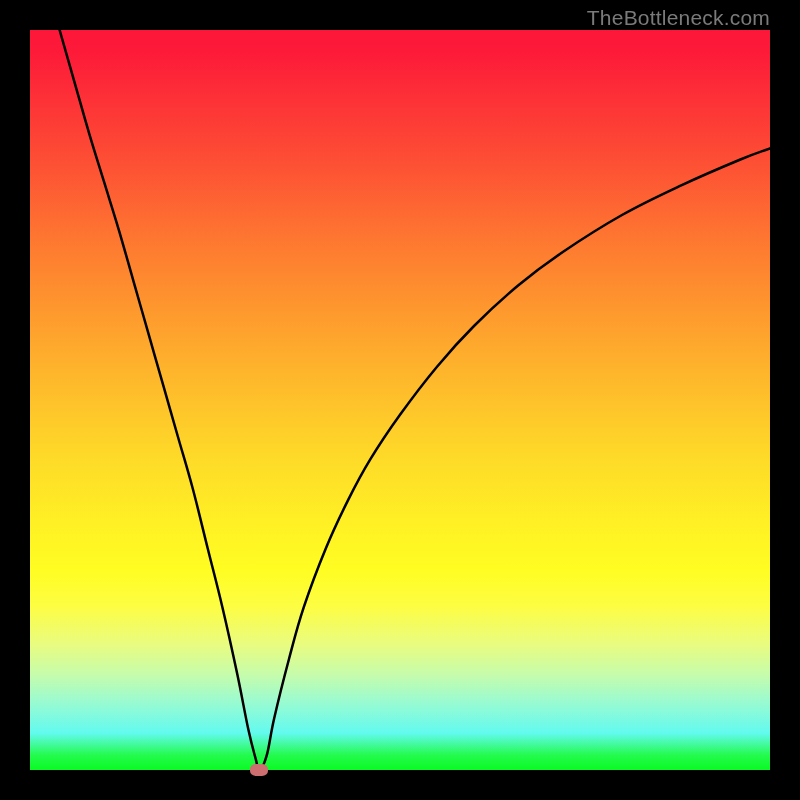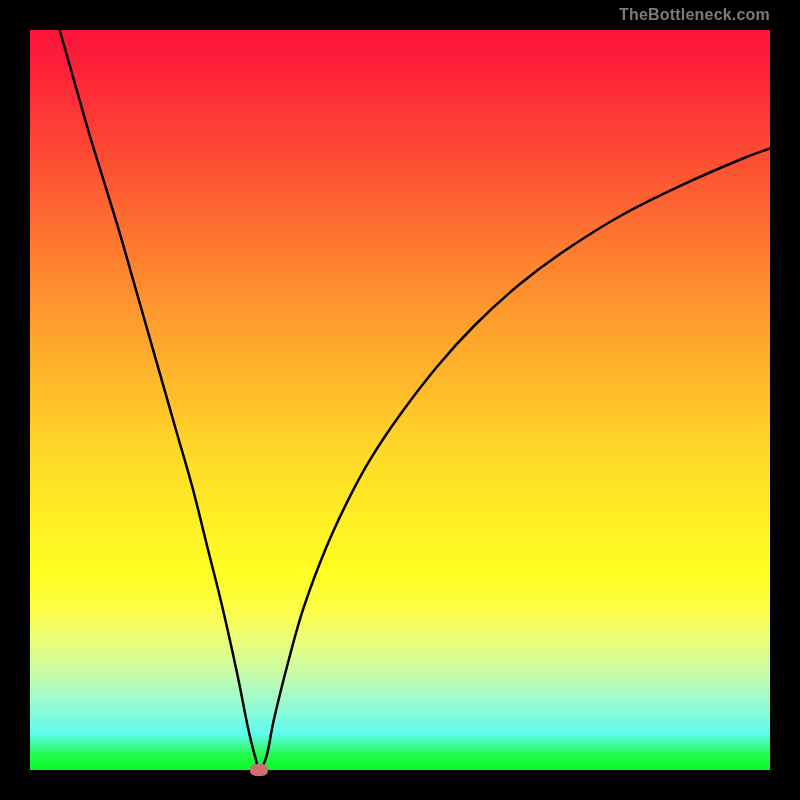--- a/index.html
+++ b/index.html
@@ -33,23 +33,23 @@
       #62faef 95%,
       #23fb4d 98%,
       #0afb23 100%
     );
   }
   .watermark {
     position: absolute;
     top: 6px;
     right: 30px;
     color: #7a7a7a;
-    font-size: 16px;
+    font-size: 21px;
     letter-spacing: 0.2px;
-    font-weight: 700;
+    font-weight: 400;
     user-select: none;
     margin-left: 32px;
   }
   .curve-layer {
     position: absolute;
     inset: 0;
   }
   .marker {
     position: absolute;
     width: 18px;

